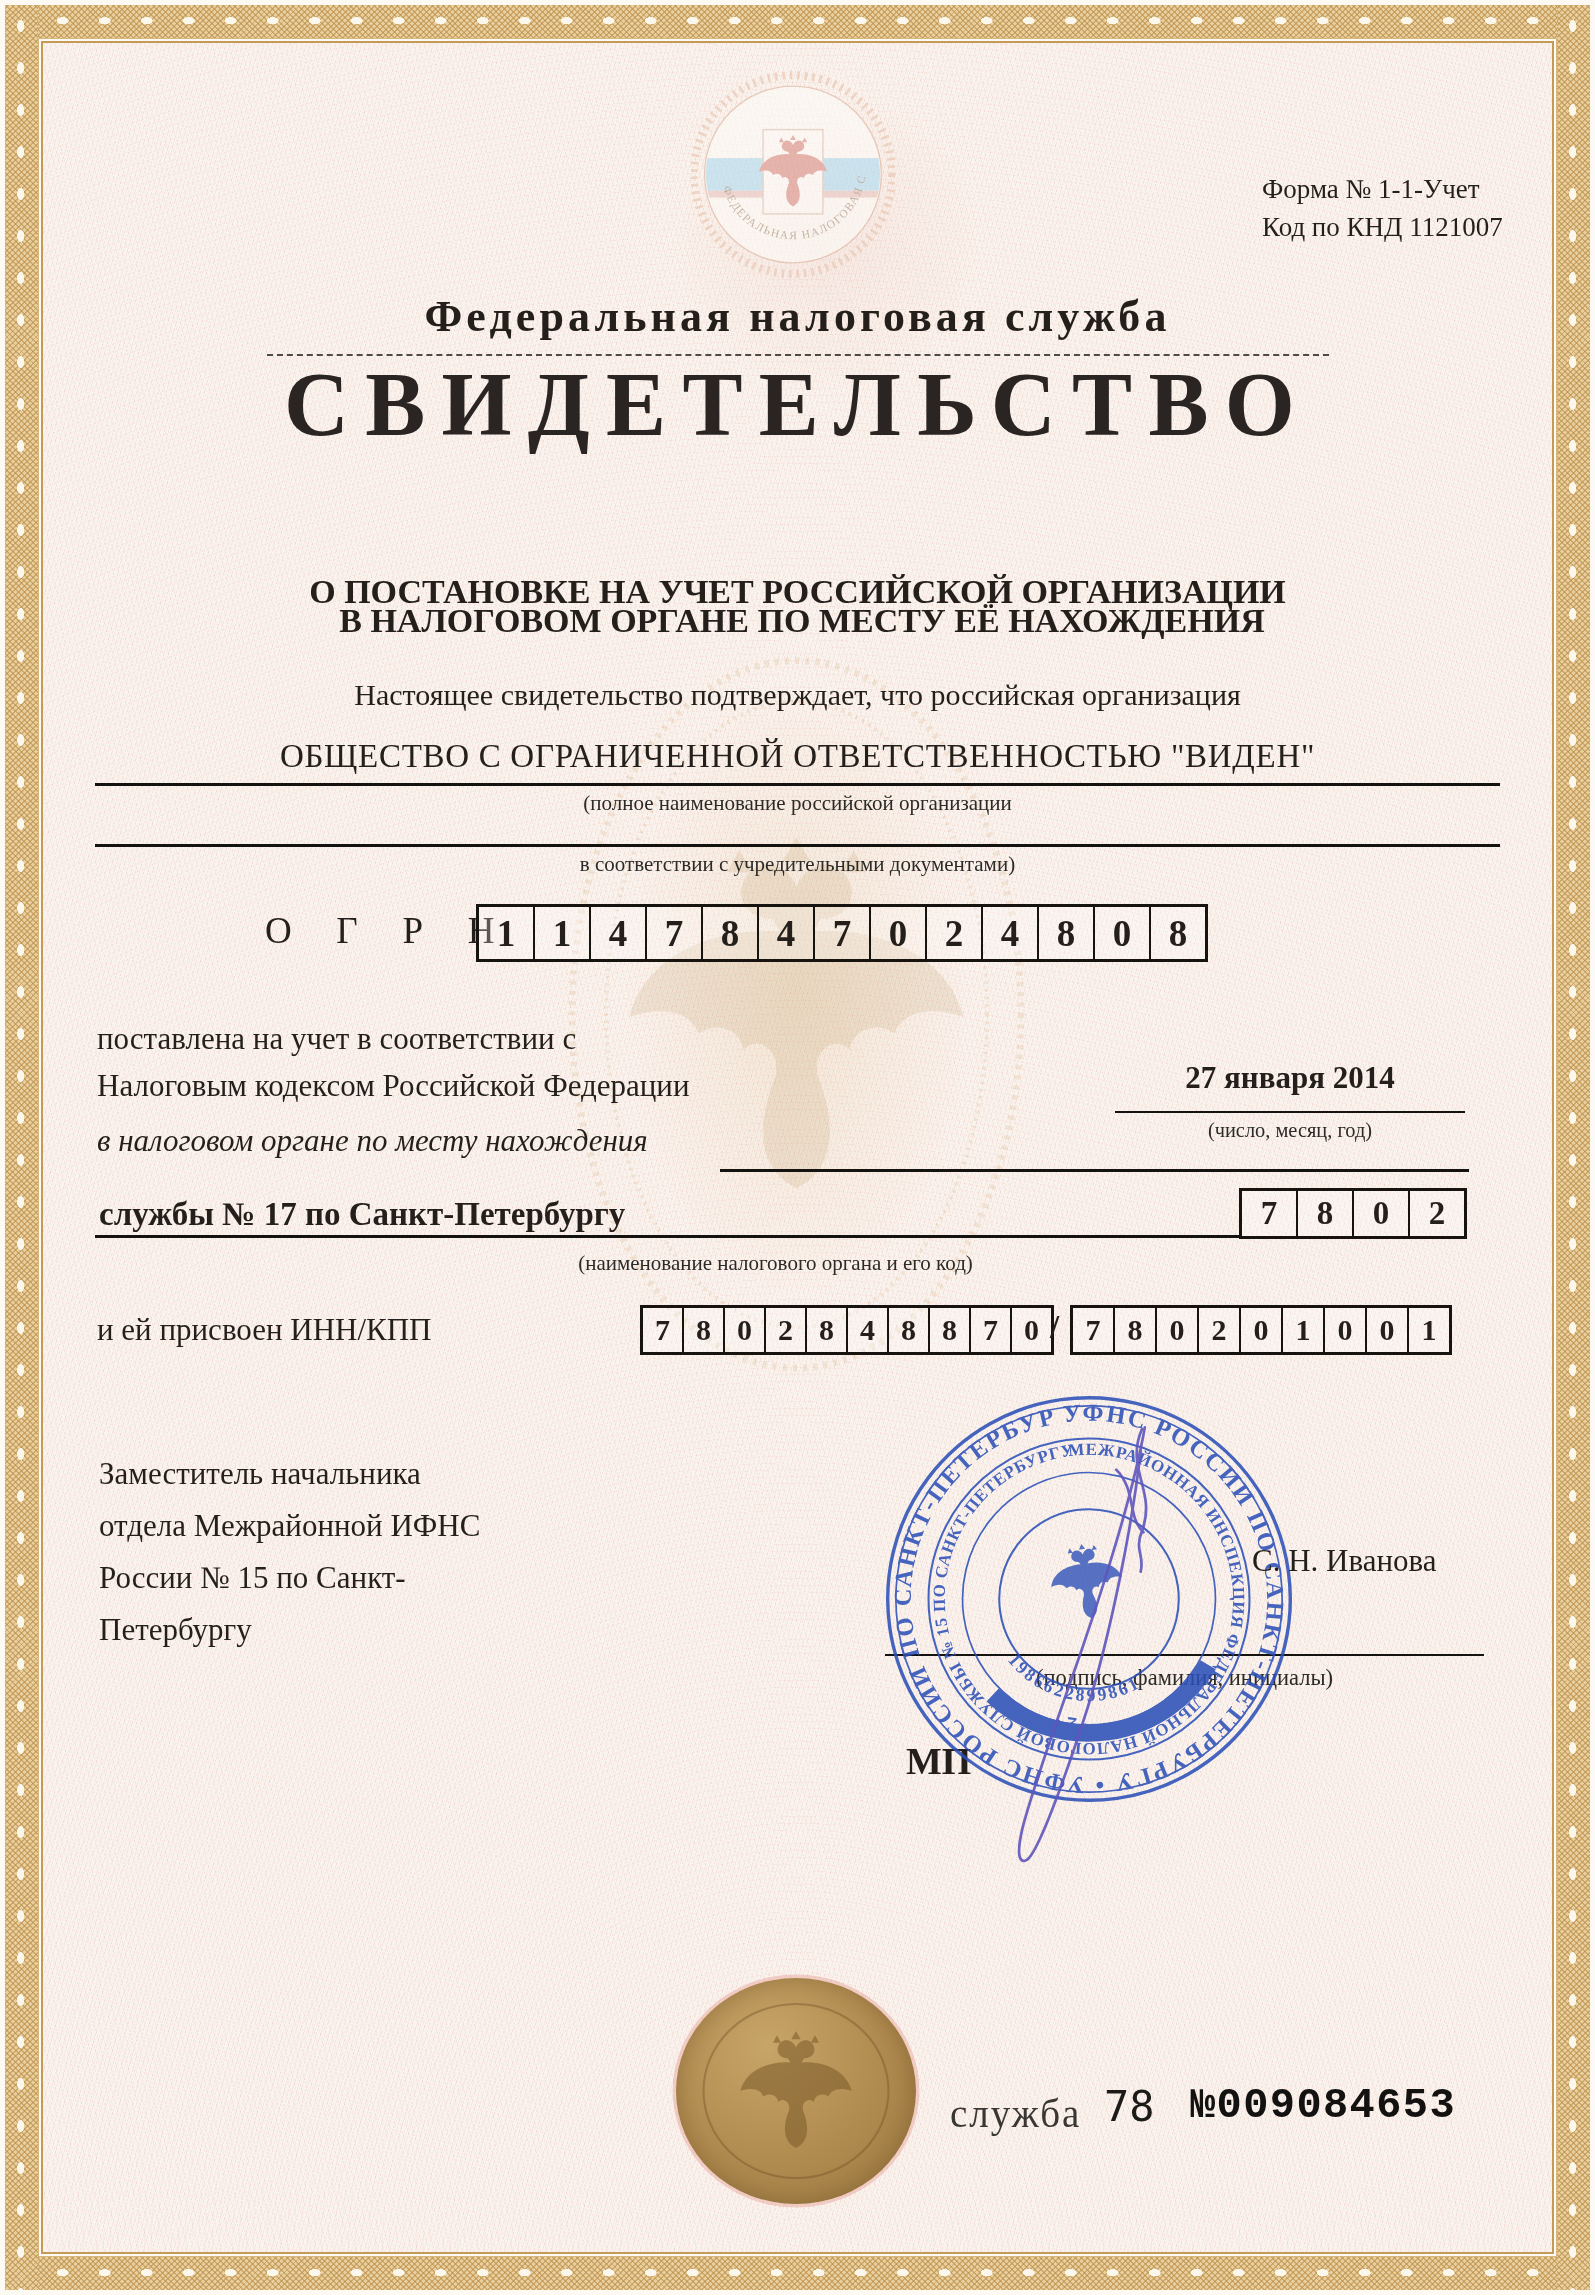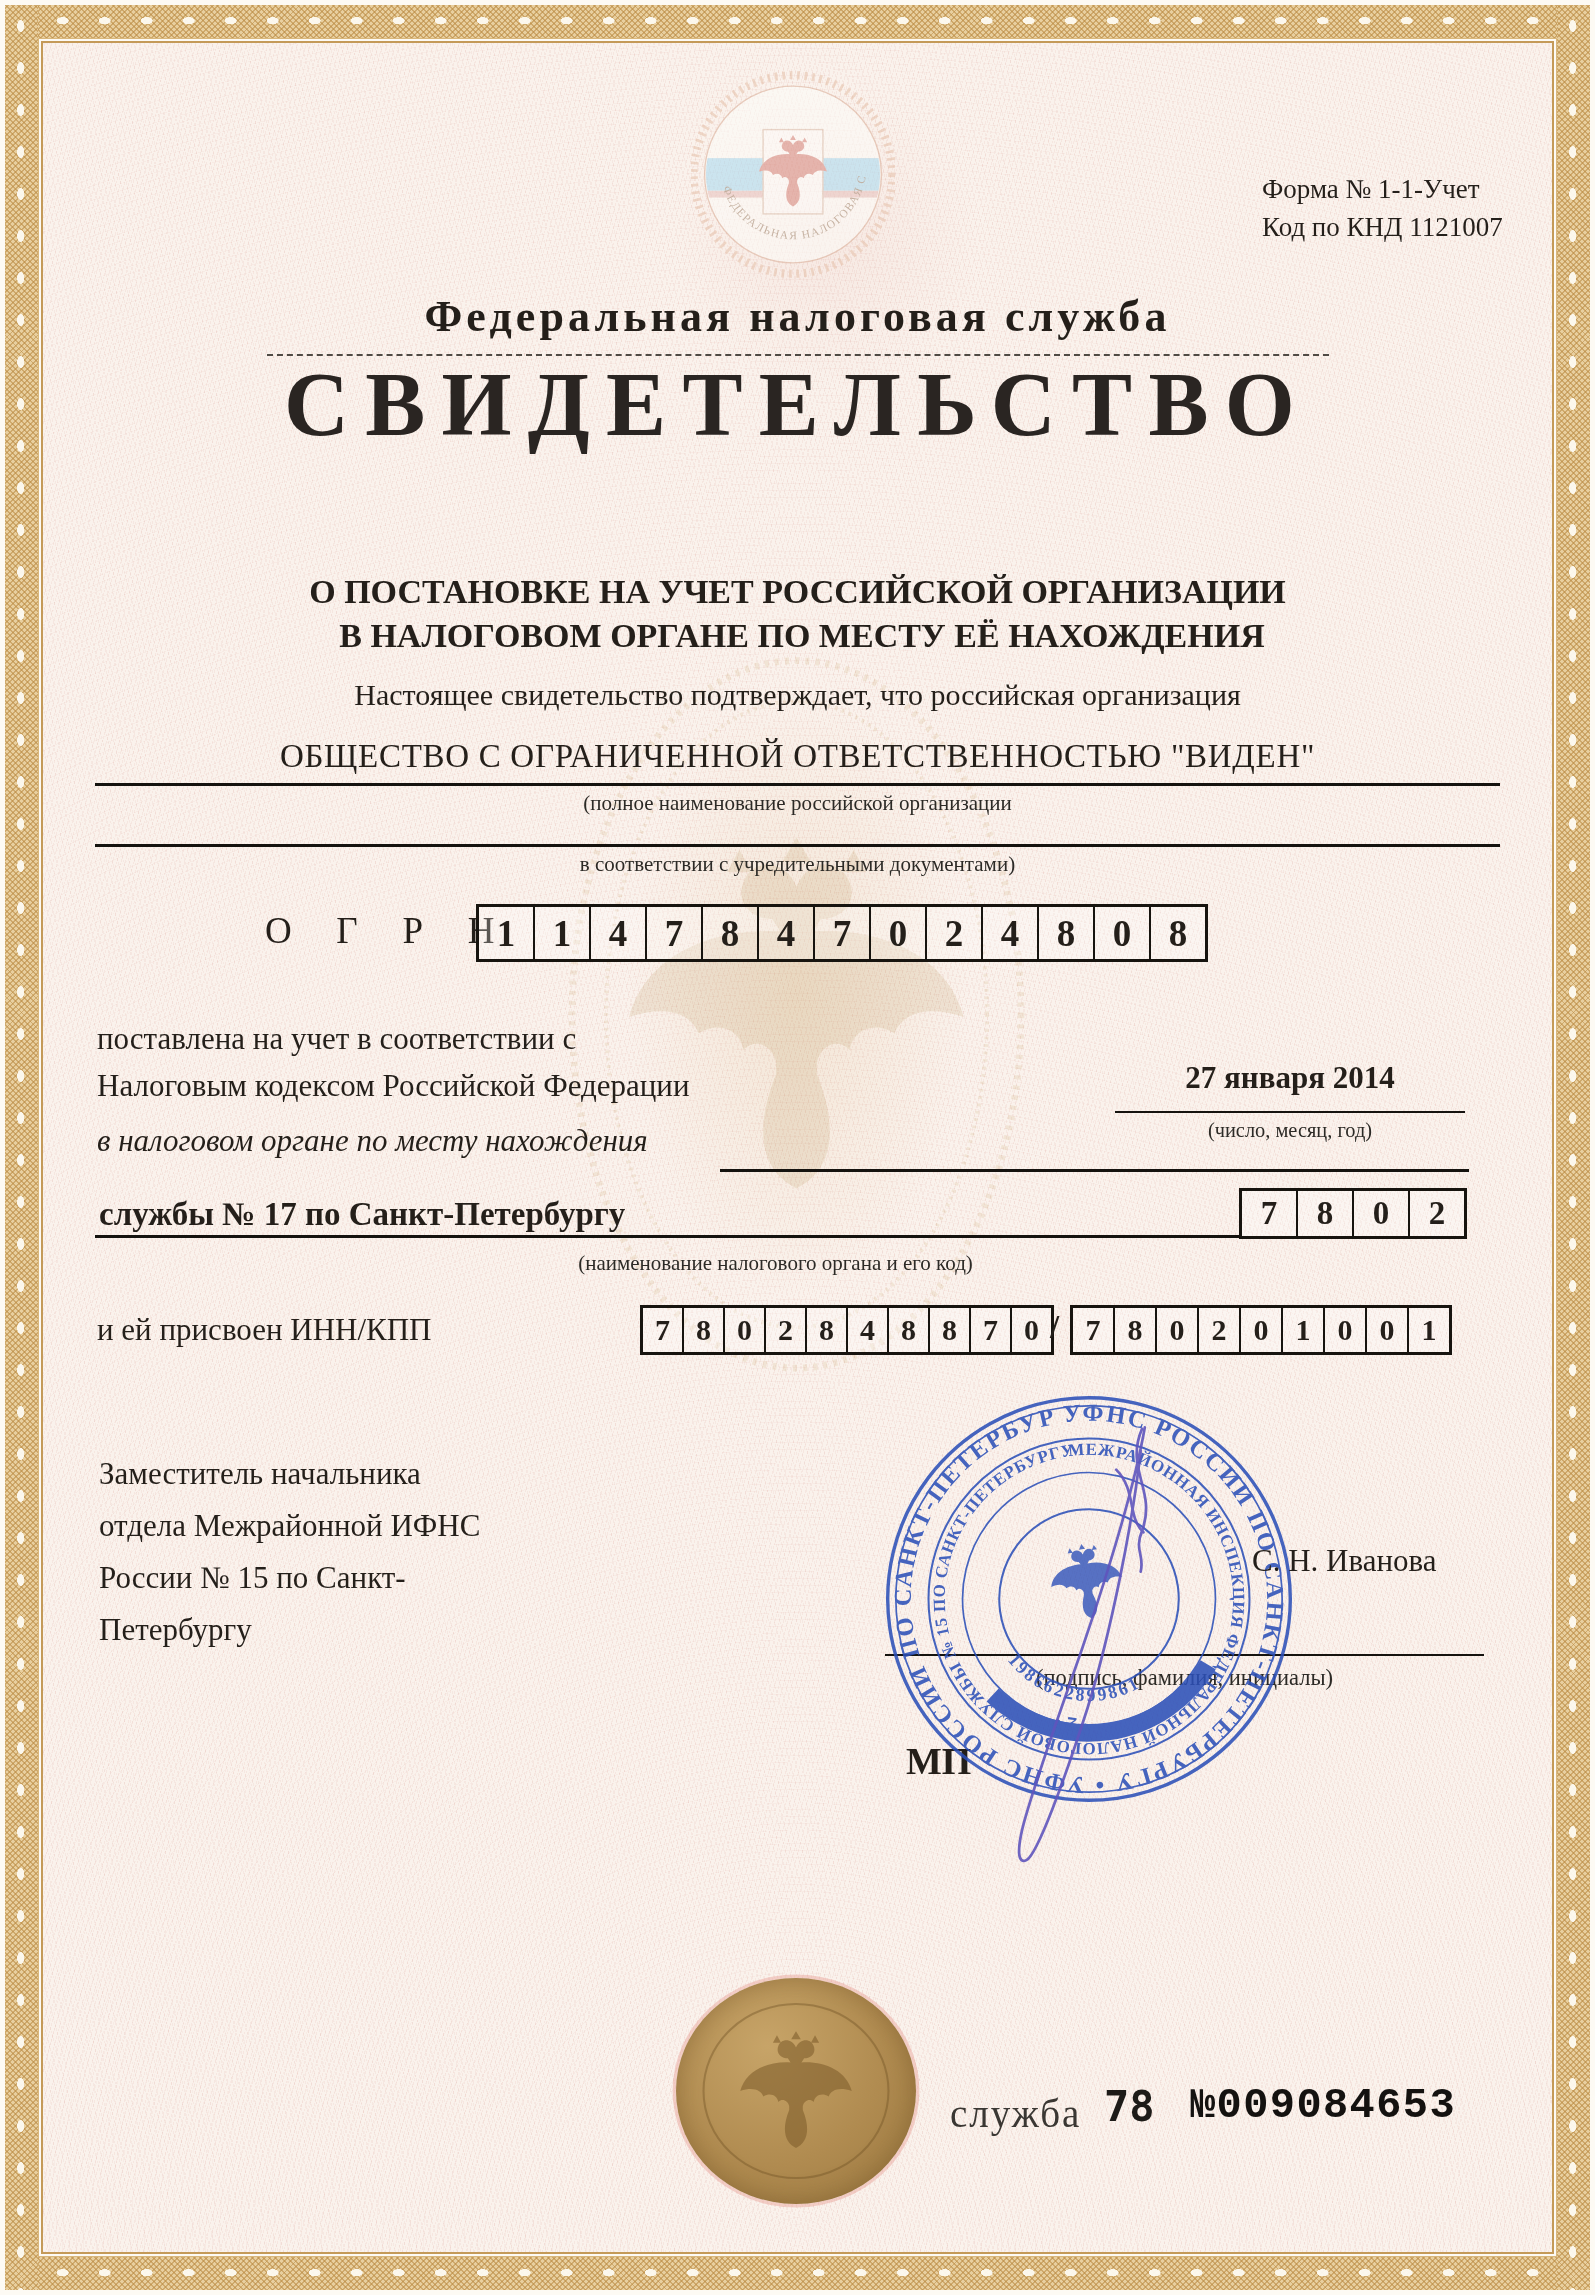--- a/index.html
+++ b/index.html
@@ -37,21 +37,21 @@
     background-color:#faf2ec;}
 
   .abs{position:absolute;}
   .ctr{left:0;right:0;text-align:center;}
 
   .form-code{left:1262px;top:170px;font-size:27px;line-height:38px;white-space:nowrap;}
   .agency{top:291px;font-size:44px;font-weight:bold;letter-spacing:4.1px;}
   .agency-rule{left:267px;top:354px;width:1062px;border-top:2px dashed #4f4a44;}
   .main-title{top:353px;font-size:90px;font-weight:bold;letter-spacing:16.3px;color:#2a2522;}
   .subtitle1{top:573px;font-size:34px;font-weight:bold;}
-  .subtitle2{top:617px;font-size:34px;font-weight:bold;padding-left:9px;}
+  .subtitle2{top:602px;font-size:34px;font-weight:bold;padding-left:9px;}
   .intro{top:678px;font-size:30px;}
   .org-name{top:738px;font-size:33px;letter-spacing:0.7px;}
   .rule{background:#15130f;height:2.7px;}
   .rule1{left:95px;top:783px;width:1405px;}
   .caption{font-size:21px;color:#2c2a26;}
   .cap1{top:791px;}
   .rule2{left:95px;top:844px;width:1405px;}
   .cap2{top:852px;}
 
   .ogrn-label{left:265px;top:909px;font-size:37px;letter-spacing:17.7px;white-space:nowrap;}
@@ -92,21 +92,21 @@
   .sig-wrap{left:871px;top:1388px;width:436px;height:517px;z-index:6;}
   .emblem-wrap{left:691px;top:71px;width:204px;height:211px;opacity:.6;}
   .watermark-wrap{left:538px;top:633px;width:517px;height:783px;opacity:.13;z-index:0;}
   .z1{z-index:1;}
 
   .seal{left:676px;top:1978px;width:240px;height:226px;border-radius:50%;z-index:4;
     background:radial-gradient(circle at 38% 30%, #c7a468, #b08b50 55%, #9a7840);
     box-shadow:0 0 0 3.4px rgba(232,160,150,.45), inset 0 0 27px rgba(90,60,20,.35);
     display:flex;align-items:center;justify-content:center;}
   .series-label{left:950px;top:2091px;font-size:39px;color:#3a3733;letter-spacing:2px;}
-  .series-region{left:1104px;top:2082px;font-size:42px;font-weight:bold;font-family:"DejaVu Sans Mono",monospace;color:#1d1b18;}
+  .series-region{left:1104px;top:2082px;font-size:42px;font-weight:normal;font-family:"DejaVu Sans Mono",monospace;color:#1d1b18;}
   .series-number{left:1190px;top:2082px;font-size:42px;font-weight:bold;font-family:Liberation Mono, monospace;color:#141210;letter-spacing:1.4px;}
 </style>
 </head>
 <body>
 
 <div class="page">
 
   <div class="band top"></div>
   <div class="band bottom"></div>
   <div class="band-v left"></div>

